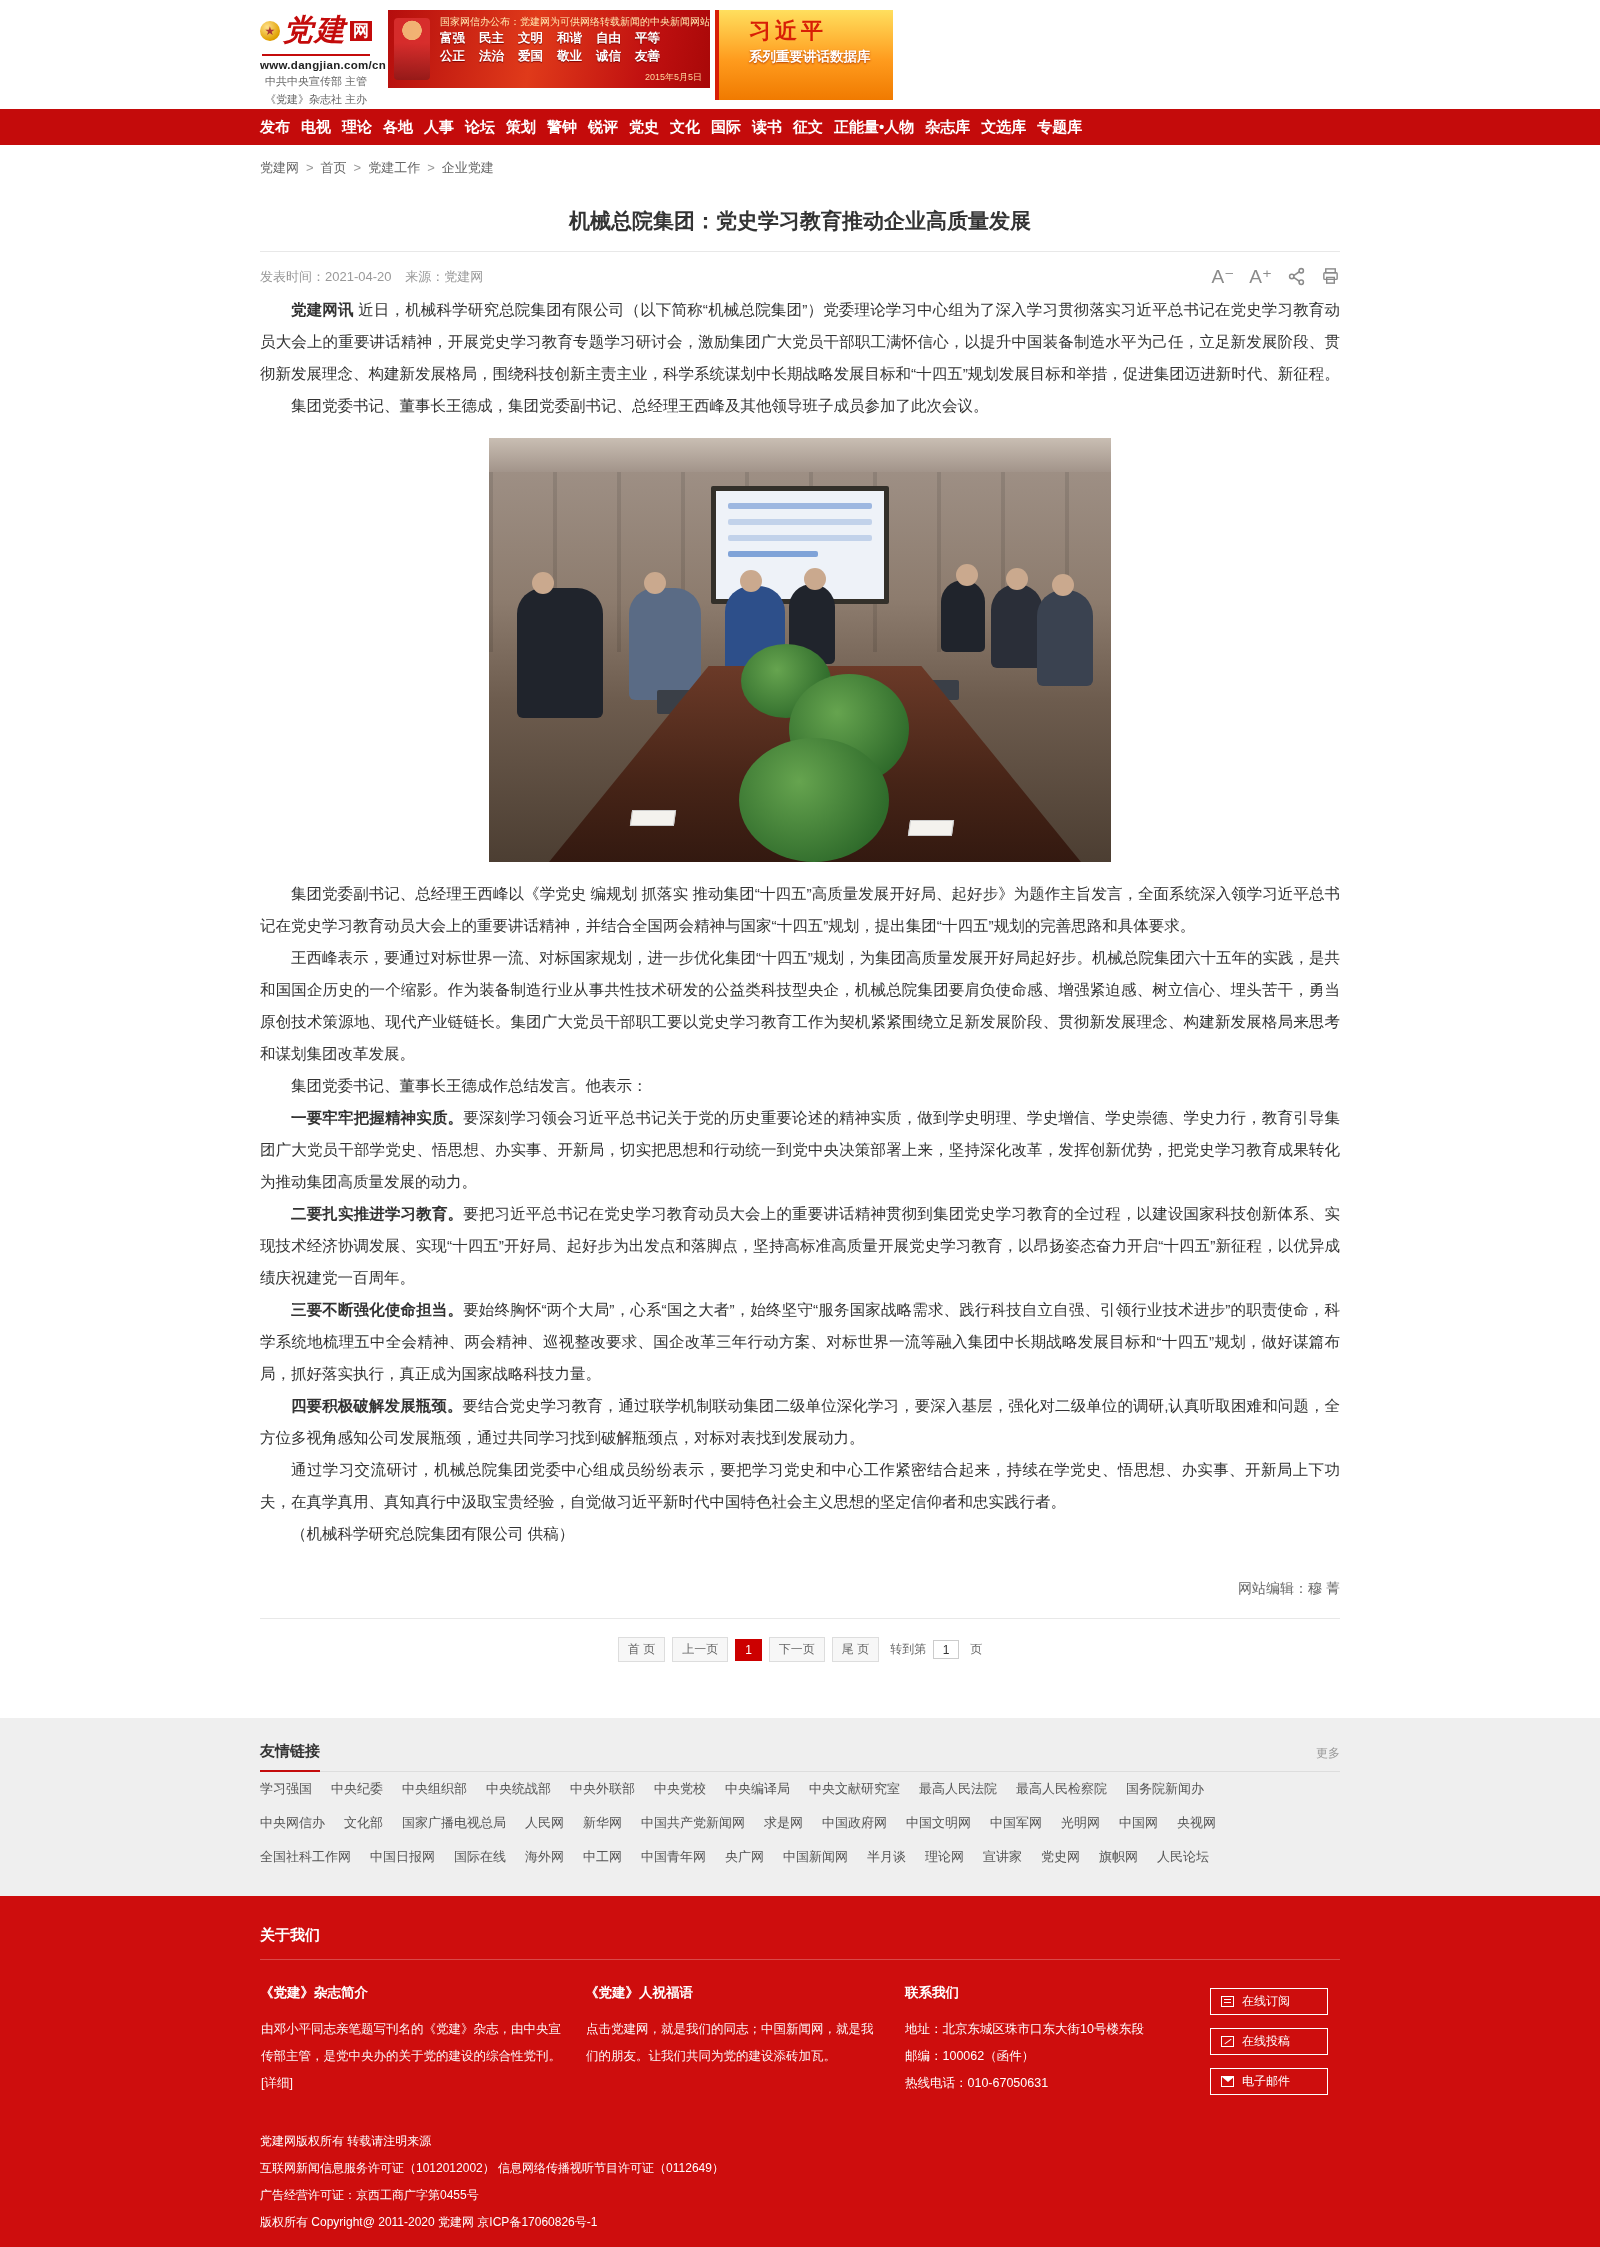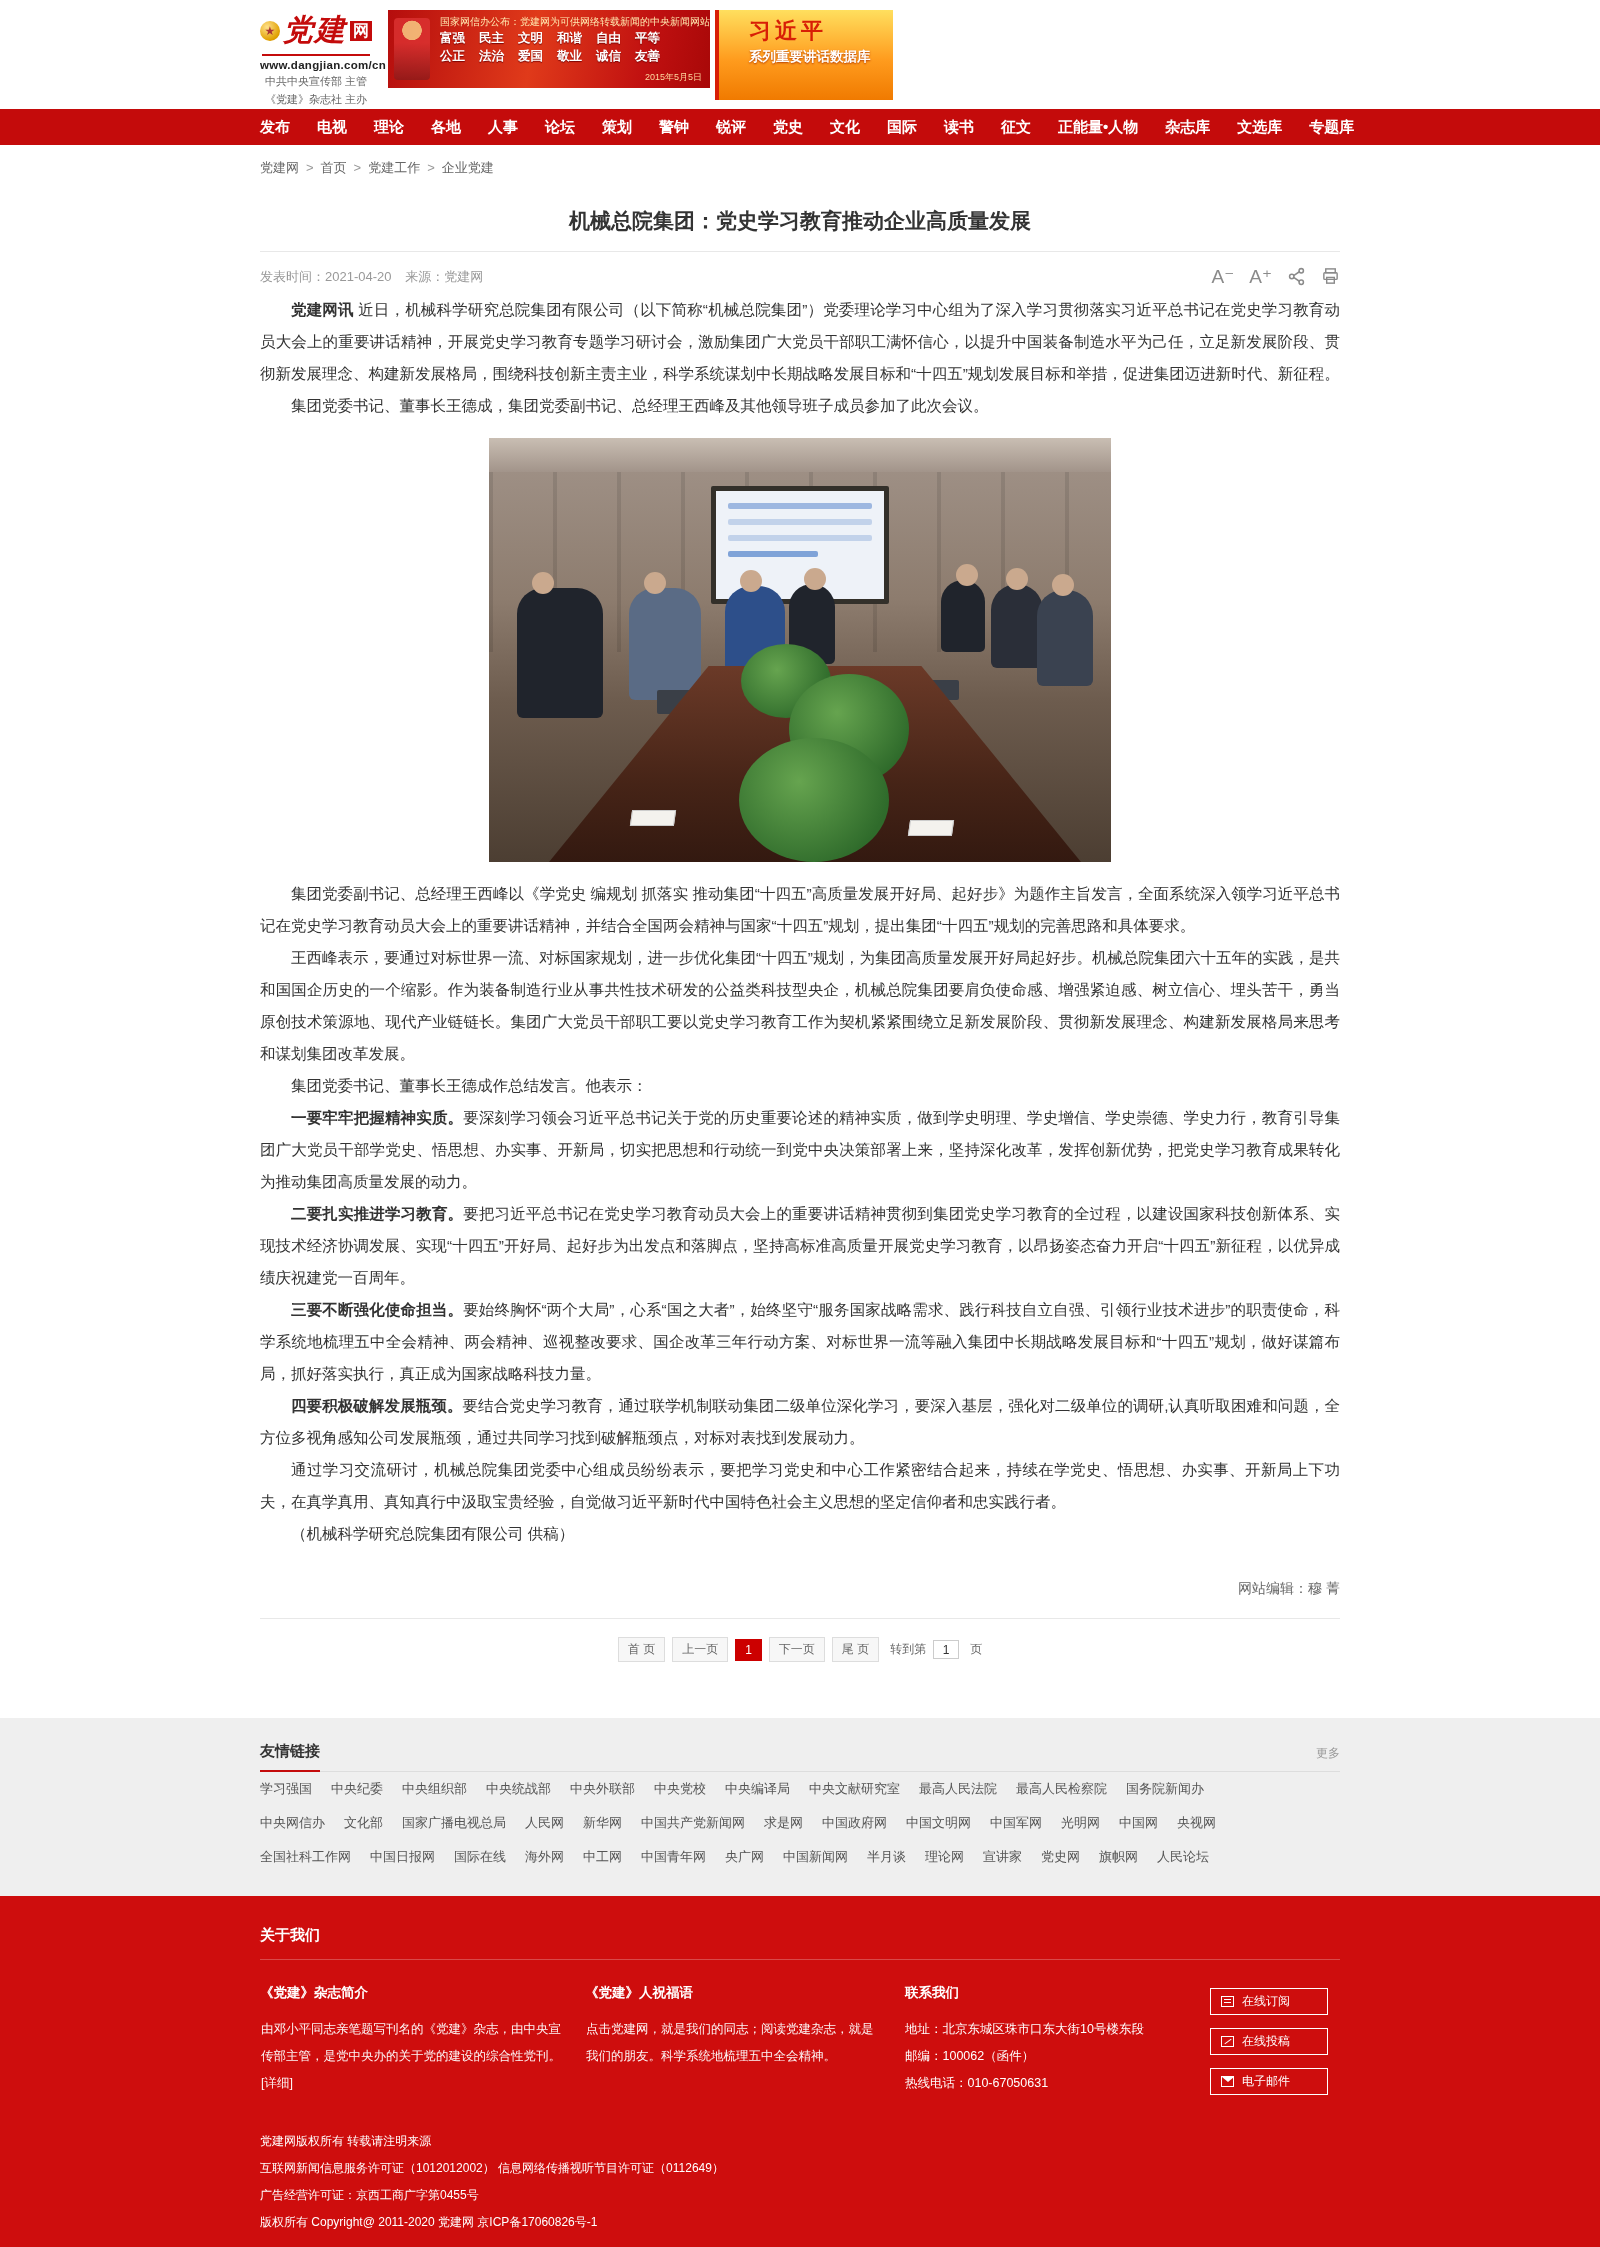--- a/index.html
+++ b/index.html
@@ -49,21 +49,21 @@
 .ticker-row{height:34px;display:flex;align-items:center;gap:22px;font-size:13px;color:#666;}
 .ticker-label{color:#e50000;font-weight:bold;}
 .ticker-items{display:flex;gap:22px;align-items:center;}
 .ticker-item{display:flex;align-items:center;gap:6px;color:#555;cursor:pointer;white-space:nowrap;}
 .play-icon{width:13px;height:13px;border:1px solid #aaa;border-radius:50%;position:relative;flex:none;}
 .play-icon:after{content:"";position:absolute;left:4px;top:3px;border-left:5px solid #aaa;
   border-top:3px solid transparent;border-bottom:3px solid transparent;}
 
 
 .mainnav{background:var(--red);height:36px;margin-top:2px;}
-.nav-inner{width:1080px;margin:0 auto;height:36px;display:flex;align-items:center;gap:27px;}
+.nav-inner{width:1080px;margin:0 auto;height:36px;display:flex;align-items:center;gap:11px;}
 .nav-item{color:#fff;font-weight:bold;font-size:15px;cursor:pointer;white-space:nowrap;}
 
 
 .breadcrumb{padding:14px 0 10px;font-size:13px;color:#666;}
 .breadcrumb .sep{margin:0 7px;color:#999;}
 .crumb{cursor:pointer;}
 .article-title{text-align:center;font-size:21px;font-weight:bold;color:#333;margin:20px 0 16px;}
 .divider{border-top:1px solid #e8e8e8;}
 .meta-row{display:flex;justify-content:space-between;align-items:center;padding:15px 0 8px;}
 .meta-left{color:#999;font-size:13px;}
@@ -352,21 +352,21 @@
 <footer class="site-footer">
   <div class="inner">
     <div class="about-title">关于我们</div>
     <div class="f-cols">
       <div class="f-col">
         <h4>《党建》杂志简介</h4>
         <p>由邓小平同志亲笔题写刊名的《党建》杂志，由中央宣传部主管，是党中央办的关于党的建设的综合性党刊。[详细]</p>
       </div>
       <div class="f-col">
         <h4>《党建》人祝福语</h4>
-        <p>点击党建网，就是我们的同志；阅读党建杂志，就是我们的朋友。科学系统地梳理五中全会精神。</p>
+        <p>点击党建网，就是我们的同志；中国新闻网，就是我们的朋友。让我们共同为党的建设添砖加瓦。</p>
       </div>
       <div class="f-col">
         <h4>联系我们</h4>
         <div>
             <div class="c-line">地址：北京东城区珠市口东大街10号楼东段</div>
             <div class="c-line">邮编：100062（函件）</div>
             <div class="c-line">热线电话：010-67050631</div>
           </div>
       </div>
       <div class="f-btns">

